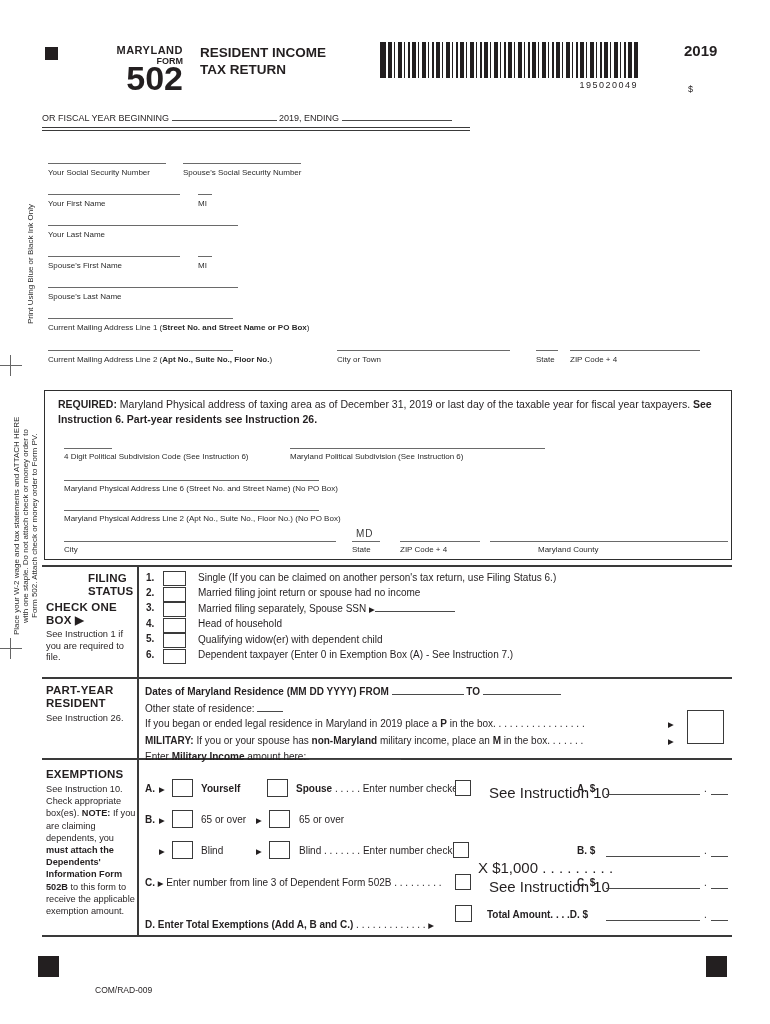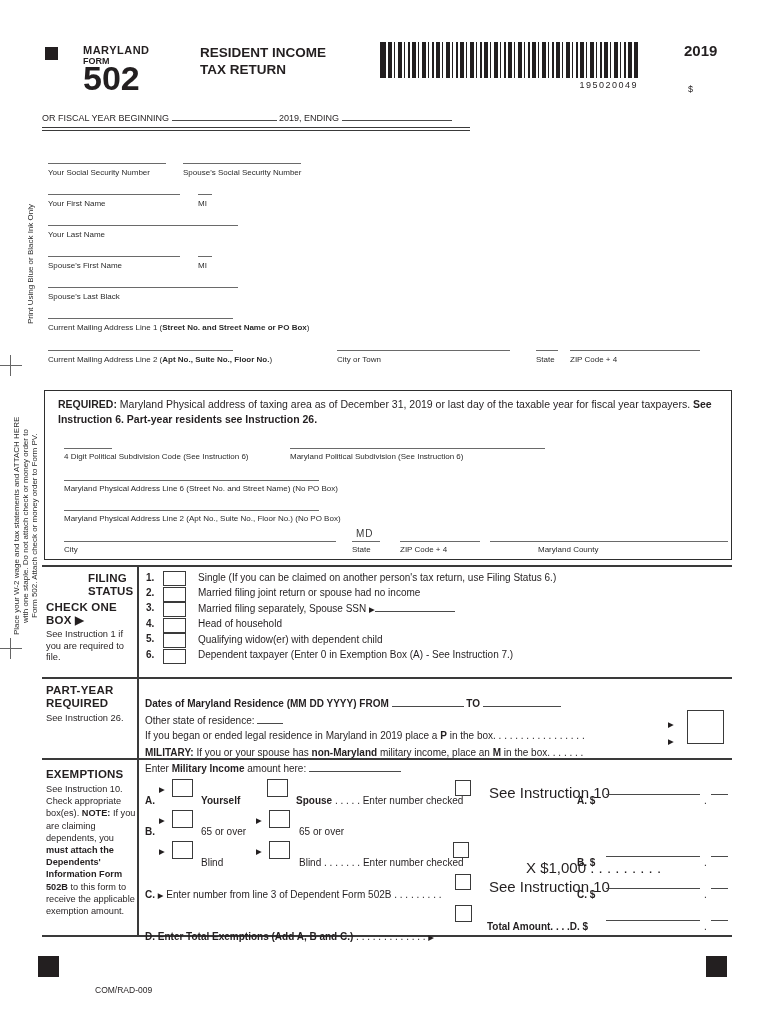--- a/index.html
+++ b/index.html
@@ -17,41 +17,41 @@
   .box { position:absolute; border:1.5px solid #3a3a3a; background:#fff; }
   .rule { position:absolute; background:#3a3a3a; }
   .vtext {
     position:absolute; writing-mode:vertical-rl; transform:rotate(180deg);
     font-size:8px; color:#2b2b2b; white-space:nowrap; text-align:center;
   }
   .sect-h { font-weight:bold; font-size:11.5px; letter-spacing:.2px; line-height:13px; }
   .sect-note { font-size:9.3px; line-height:11.5px; }
   .fs-num { font-weight:bold; font-size:10px; }
   .fs-lbl { font-size:10px; white-space:nowrap; }
-  .row-txt { font-size:10px; white-space:nowrap;margin-top:12px; }
+  .row-txt { font-size:10px; white-space:nowrap; }
   .small-txt { font-size:15px; white-space:nowrap; }
   .arrow { font-size:7.5px; }
   .barcode {
     position:absolute; left:380px; top:42px; width:258px; height:36px;
     border-left:4px solid #231f20; border-right:4px solid #231f20;
     background: repeating-linear-gradient(90deg,
       #231f20 0 2px, #fff 2px 4px, #231f20 4px 8px, #fff 8px 10px,
       #231f20 10px 11px, #fff 11px 14px, #231f20 14px 18px, #fff 18px 20px,
       #231f20 20px 21px, #fff 21px 24px);
   }
   .sq { position:absolute; background:#231f20; }
 </style>
 </head>
 <body>
 
 <div class="page">
 
   <div class="sq" style="left:45px; top:47px; width:13px; height:13px;"></div>
 
-  <div class="abs" style="left:83px; top:44px; width:100px; text-align:left;">
+  <div class="abs" style="left:83px; top:44px; width:100px; text-align:right;">
     <div class="b" style="font-size:11px; letter-spacing:.5px;">MARYLAND</div>
     <div class="b" style="font-size:9px;">FORM</div>
     <div class="b" style="font-size:34px; line-height:24px;">502</div>
   </div>
 
   <div class="abs b" style="left:200px; top:44px; font-size:13.5px; line-height:17px;">
     <div>RESIDENT INCOME</div>
     <div>TAX RETURN</div>
   </div>
 
@@ -92,21 +92,21 @@
 
   <div class="fl2" style="left:48px; top:225px; width:190px;"></div>
   <div class="abs lbl" style="left:48px; top:230px;">Your Last Name</div>
 
   <div class="fl2" style="left:48px; top:256px; width:132px;"></div>
   <div class="abs lbl" style="left:48px; top:261px;">Spouse's First Name</div>
   <div class="fl2" style="left:198px; top:256px; width:14px;"></div>
   <div class="abs lbl" style="left:198px; top:261px;">MI</div>
 
   <div class="fl2" style="left:48px; top:287px; width:190px;"></div>
-  <div class="abs lbl" style="left:48px; top:292px;">Spouse's Last Black</div>
+  <div class="abs lbl" style="left:48px; top:292px;">Spouse's Last Name</div>
 
   <div class="fl2" style="left:48px; top:318px; width:185px;"></div>
   <div class="abs lbl" style="left:48px; top:323px;">
     <span>Current Mailing Address Line 1 (</span><span class="b">Street No. and Street Name or PO Box</span><span>)</span>
   </div>
 
   <div class="fl2" style="left:48px; top:350px; width:185px;"></div>
   <div class="abs lbl" style="left:48px; top:355px;">
     <span>Current Mailing Address Line 2 (</span><span class="b">Apt No., Suite No., Floor No.</span><span>)</span>
   </div>
@@ -174,21 +174,21 @@
   <div class="abs fs-lbl" style="left:198px; top:618px;">Head of household</div>
 
   <div class="abs fs-num" style="left:146px; top:633px;">5.</div>
   <div class="box" style="left:163px; top:633px; width:23px; height:15px;"></div>
   <div class="abs fs-lbl" style="left:198px; top:634px;">Qualifying widow(er) with dependent child</div>
 
   <div class="abs fs-num" style="left:146px; top:649px;">6.</div>
   <div class="box" style="left:163px; top:648.5px; width:23px; height:15px;"></div>
   <div class="abs fs-lbl" style="left:198px; top:649px;">Dependent taxpayer (Enter 0 in Exemption Box (A) -  See Instruction 7.)</div>
 
-  <div class="abs sect-h" style="left:46px; top:684px; width:80px;">PART-YEAR REQUIRED</div>
+  <div class="abs sect-h" style="left:46px; top:684px; width:80px;">PART-YEAR RESIDENT</div>
   <div class="abs sect-note" style="left:46px; top:713px; width:86px;">See Instruction 26.</div>
 
   <div class="abs row-txt b" style="left:145px; top:686px;">
     <span>Dates of Maryland Residence (MM DD YYYY) FROM</span>
     <span class="ul" style="width:72px;"></span>
     <span>TO</span>
     <span class="ul" style="width:78px;"></span>
   </div>
 
   <div class="abs row-txt" style="left:145px; top:703px;">
@@ -244,21 +244,21 @@
   </div>
 
   <div class="abs" style="left:145px; top:843px; width:620px; height:20px;">
     <span class="abs arrow" style="left:14px; top:4px;">▶</span>
     <div class="box" style="left:27px; top:-2px; width:21px; height:18px;"></div>
     <span class="abs row-txt" style="left:56px; top:2px;">Blind</span>
     <span class="abs arrow" style="left:111px; top:4px;">▶</span>
     <div class="box" style="left:124px; top:-2px; width:21px; height:18px;"></div>
     <span class="abs row-txt" style="left:154px; top:2px;"><span>Blind</span><span> . . . . . . . Enter number checked</span></span>
     <div class="box" style="left:308px; top:-1px; width:16px; height:16px; border-width:1px;"></div>
-    <span class="abs small-txt" style="left:333px; top:16px;margin-left:48px;">X  $1,000 . . . . . . . . .</span>
+    <span class="abs small-txt" style="left:333px; top:16px;">X  $1,000 . . . . . . . . .</span>
     <span class="abs row-txt b" style="left:432px; top:2px;">B. $</span>
     <div class="fl" style="left:461px; top:13px; width:94px;"></div>
     <span class="abs row-txt" style="left:559px; top:2px;">.</span>
     <div class="fl" style="left:566px; top:13px; width:17px;"></div>
   </div>
 
   <div class="abs" style="left:145px; top:875px; width:620px; height:20px;">
     <span class="abs row-txt" style="left:0; top:2px;"><span class="b">C.</span> <span class="arrow">▶</span><span> Enter number from line 3 of Dependent Form 502B . . . . . . . . .</span></span>
     <div class="box" style="left:310px; top:-1px; width:16px; height:16px; border-width:1px;"></div>
     <span class="abs small-txt" style="left:344px; top:3px;">See Instruction 10</span>

